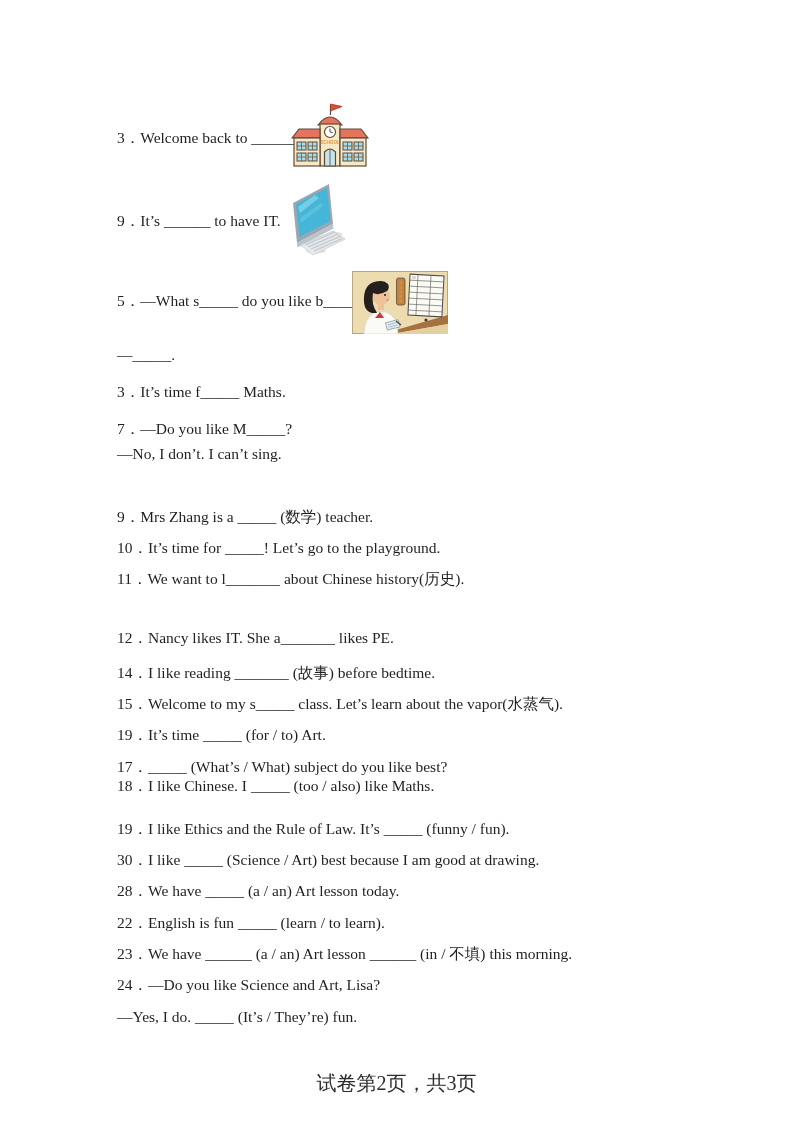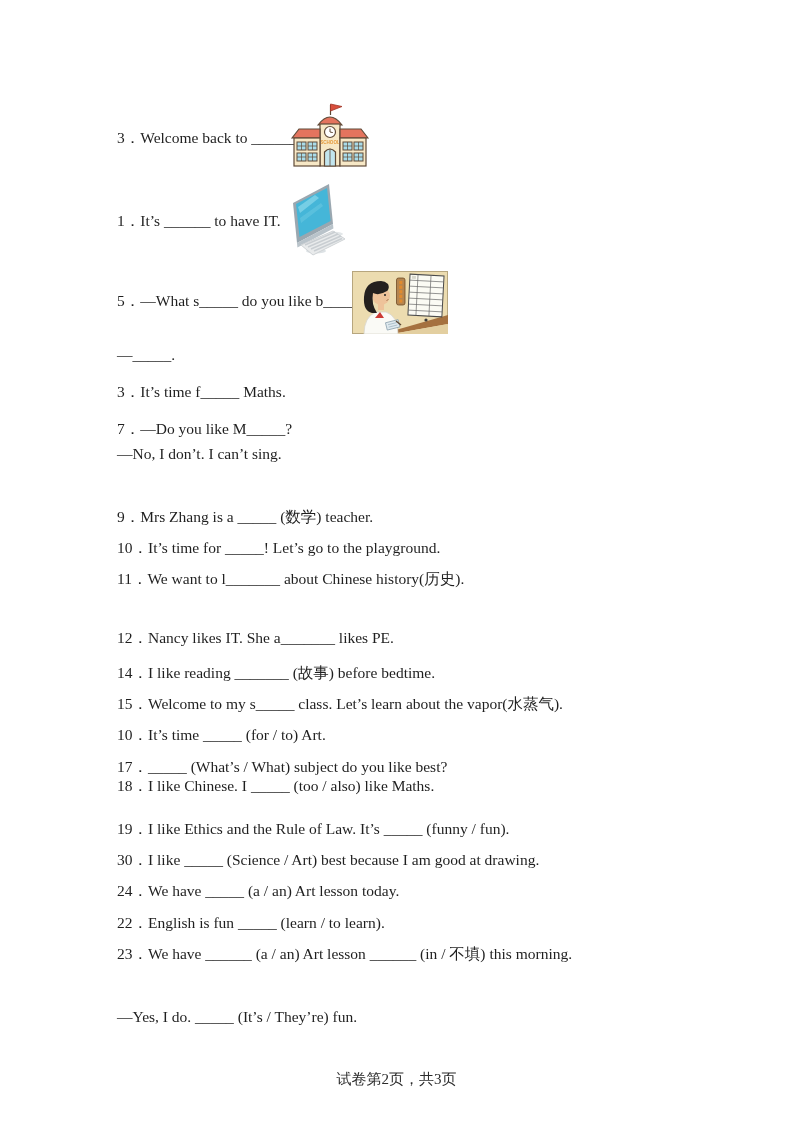--- a/index.html
+++ b/index.html
@@ -8,49 +8,50 @@
     font-family:"Liberation Serif","DejaVu Serif",serif;
     color:#1f1f1f; overflow:hidden;
   }
   .line {
     position:absolute; left:117px; font-size:15.5px; line-height:20px;
     white-space:pre; color:#1f1f1f;
   }
   .illus { position:absolute; }
   .footer {
     position:absolute; left:0; top:1070px; width:793px; text-align:center;
-    font-size:15px; color:#2b2b2b;
+    font-size:20px; color:#2b2b2b;
   }
 </style>
 </head>
 <body>
 
 <div class="page">
 
   <div class="line" style="top:128px">3．Welcome back to ______.</div>
-  <div class="line" style="top:211px">1．It’s ______ to have IT.</div>
+  <div class="line" style="top:211px">9．It’s ______ to have IT.</div>
   <div class="line" style="top:291px">5．—What s_____ do you like b_____?</div>
   <div class="line" style="top:345px">—_____.</div>
   <div class="line" style="top:382px">3．It’s time f_____ Maths.</div>
   <div class="line" style="top:419px">7．—Do you like M_____?</div>
   <div class="line" style="top:444px">—No, I don’t. I can’t sing.</div>
   <div class="line" style="top:507px">9．Mrs Zhang is a _____ (数学) teacher.</div>
   <div class="line" style="top:538px">10．It’s time for _____! Let’s go to the playground.</div>
   <div class="line" style="top:569px">11．We want to l_______ about Chinese history(历史).</div>
   <div class="line" style="top:628px">12．Nancy likes IT. She a_______ likes PE.</div>
   <div class="line" style="top:663px">14．I like reading _______ (故事) before bedtime.</div>
   <div class="line" style="top:694px">15．Welcome to my s_____ class. Let’s learn about the vapor(水蒸气).</div>
-  <div class="line" style="top:725px">10．It’s time _____ (for / to) Art.</div>
+  <div class="line" style="top:725px">19．It’s time _____ (for / to) Art.</div>
   <div class="line" style="top:757px">17．_____ (What’s / What) subject do you like best?</div>
   <div class="line" style="top:776px">18．I like Chinese. I _____ (too / also) like Maths.</div>
   <div class="line" style="top:819px">19．I like Ethics and the Rule of Law. It’s _____ (funny / fun).</div>
   <div class="line" style="top:850px">30．I like _____ (Science / Art) best because I am good at drawing.</div>
-  <div class="line" style="top:881px">24．We have _____ (a / an) Art lesson today.</div>
+  <div class="line" style="top:881px">28．We have _____ (a / an) Art lesson today.</div>
   <div class="line" style="top:913px">22．English is fun _____ (learn / to learn).</div>
   <div class="line" style="top:944px">23．We have ______ (a / an) Art lesson ______ (in / 不填) this morning.</div>
+  <div class="line" style="top:975px">24．—Do you like Science and Art, Lisa?</div>
   <div class="line" style="top:1007px">—Yes, I do. _____ (It’s / They’re) fun.</div>
 
   <div class="illus" style="left:291px; top:102px;">
     <svg width="78" height="68" viewBox="0 0 78 68">
       <line x1="39.5" y1="3" x2="39.5" y2="13" stroke="#5a4632" stroke-width="1.2"></line>
       <path d="M39.5,2 L51,4.5 L39.5,9 Z" fill="#d94f3d" stroke="#a03527" stroke-width="0.8"></path>
       <path d="M27,23 Q39,7 51,23 Z" fill="#e4745e" stroke="#5f4a38" stroke-width="1.2"></path>
       <rect x="29" y="22" width="20" height="42" fill="#f7e8c6" stroke="#5f4a38" stroke-width="1.2"></rect>
       <circle cx="39" cy="30" r="5.5" fill="#ffffff" stroke="#5f4a38" stroke-width="1.2"></circle>
       <line x1="39" y1="30" x2="39" y2="26.6" stroke="#5f4a38" stroke-width="1"></line>

